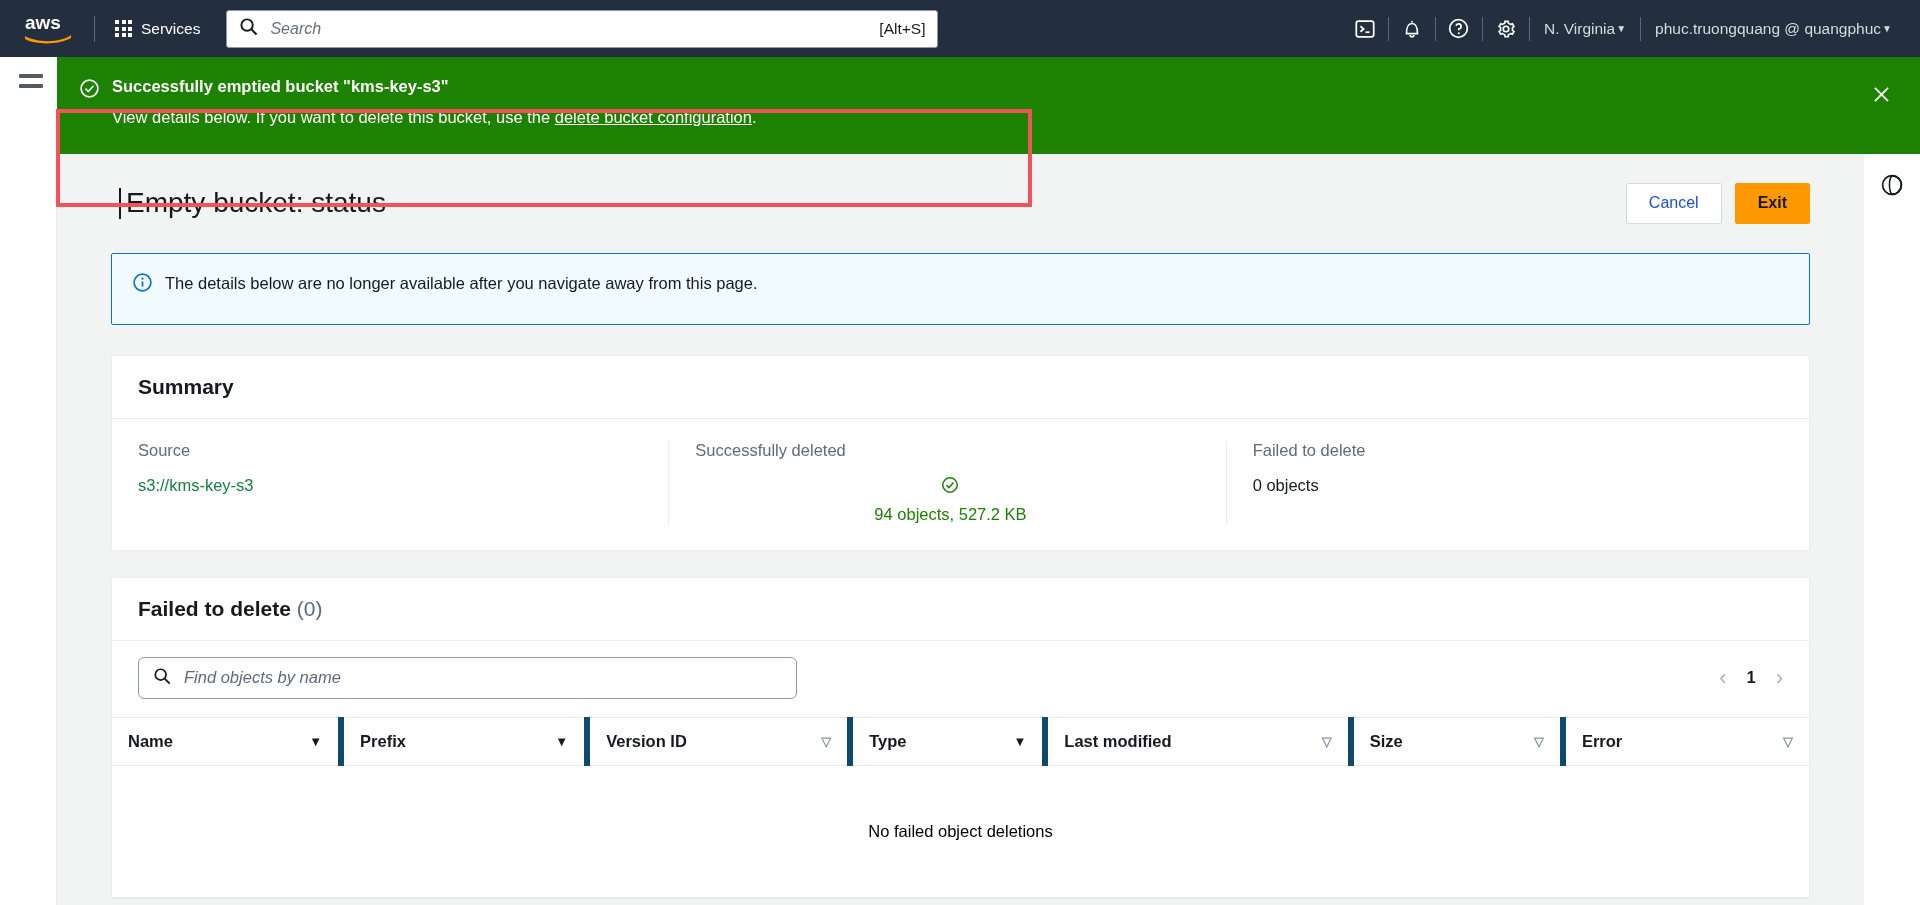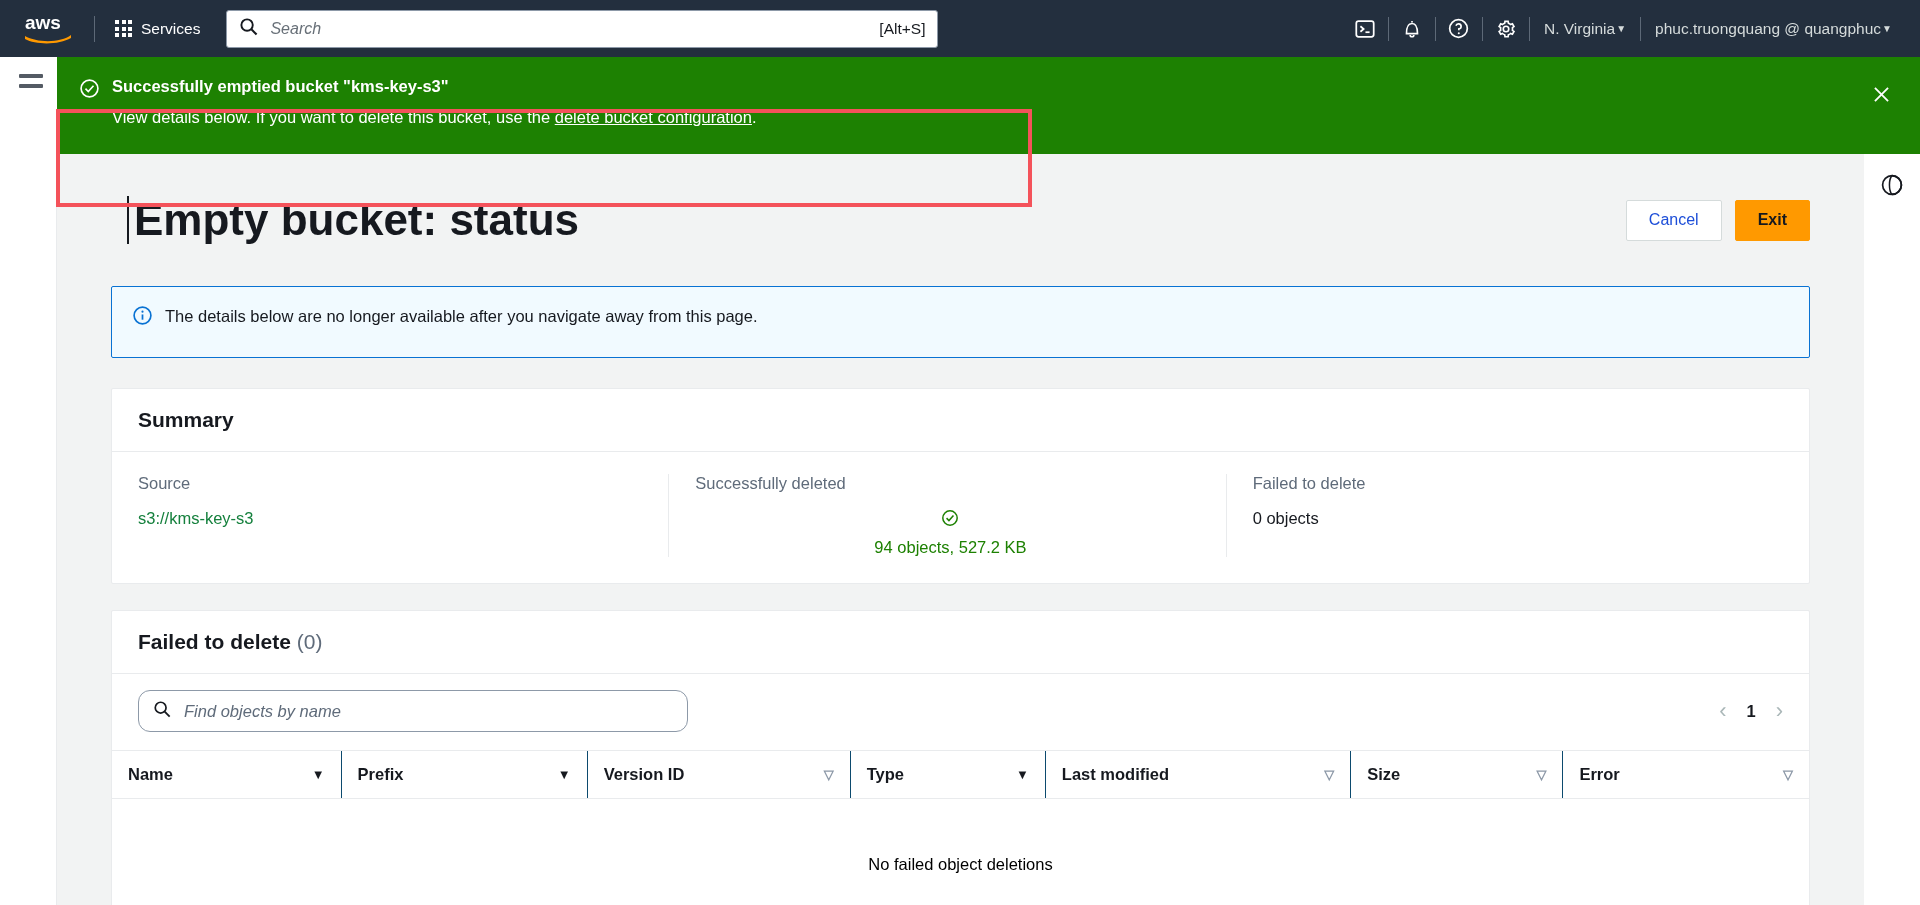--- a/index.html
+++ b/index.html
@@ -113,21 +113,21 @@
     padding: 26px 54px 0 54px; position: relative; overflow: hidden;
   }
   .right-rail {
     width: 56px; flex: 0 0 56px; background: #ffffff;
     display: flex; justify-content: center; padding-top: 14px;
   }
   .right-rail-btn { width: 34px; height: 34px; display:flex; align-items:center; justify-content:center; cursor: pointer; }
 
   .page-head { display: flex; align-items: center; margin-bottom: 26px; }
   .page-title {
-    font-size: 44px; color: #16191f; font-weight: bold; margin: 16px;
+    font-size: 28px; color: #16191f; font-weight: normal; margin: 8px;
     border-left: 2px solid #16191f; padding-left: 5px; line-height: 1.1;
   }
   .head-actions { margin-left: auto; display: flex; gap: 13px; }
   .btn {
     font-size: 16px; border-radius: 2px; padding: 0 22px; height: 41px;
     display: flex; align-items: center; justify-content: center;
     font-family: "Liberation Sans", sans-serif; cursor: pointer;
   }
   .btn-cancel { background: #ffffff; border: 1px solid #d5dbdb; color: #1d4ed8; }
   .btn-exit { background: #ff9900; border: 1px solid #ff9900; color: #16191f; font-weight: bold; }
@@ -153,40 +153,40 @@
   .sum-col + .sum-col { border-left: 1px solid #e9ebed; padding-left: 26px; }
   .sum-label { font-size: 16.5px; color: #5f6b7a; margin-bottom: 16px; }
   .sum-value { font-size: 16.5px; color: #16191f; }
   .sum-link { font-size: 16.5px; color: #15803d; text-decoration: none; }
   .sum-ok { color: #1d8102; display: flex; align-items: center; gap: 7px; font-size: 16.5px; flex-direction: column; }
 
   .table-toolbar {
     display: flex; align-items: center; padding: 16px 26px 18px 26px;
   }
   .find-box {
-    width: 550px; height: 42px; border: 1px solid #8d99a8; border-radius: 12px;
+    width: 659px; height: 42px; border: 1px solid #8d99a8; border-radius: 6px;
     background: #ffffff; display: flex; align-items: center; padding: 0 14px; gap: 11px;
   }
   .find-input {
     border: 0; outline: 0; flex: 1 1 auto; font-size: 16.5px;
     font-family: "Liberation Sans", sans-serif; font-style: italic; color: #16191f;
     background: transparent;
   }
   .find-input::placeholder { color: #5f6b7a; font-style: italic; opacity: 1; }
   .pager { margin-left: auto; display: flex; align-items: center; gap: 20px; }
   .pg-arrow { color: #aab7b8; font-size: 22px; cursor: pointer; line-height: 1; user-select: none; }
   .pg-num { font-size: 16.5px; font-weight: bold; color: #16191f; cursor: pointer; }
 
   .tbl { width: 100%; border-collapse: collapse; table-layout: fixed; }
   .tbl th {
     text-align: left; font-size: 16.5px; font-weight: bold; color: #16191f;
     padding: 14px 16px; border-top: 1px solid #e9ebed; border-bottom: 1px solid #e9ebed;
     background: #ffffff; position: relative;
   }
-  .tbl th + th { border-left: 1px solid #0c4a6e; }
+  .tbl th + th { border-left: 6px solid #0c4a6e; }
   .th-inner { display: flex; align-items: center; }
   .th-inner .sort { margin-left: auto; font-size: 13px; line-height: 1; }
   .sort.solid { color: #16191f; }
   .sort.hollow { color: #8d99a8; }
   .tbl td.empty {
     text-align: center; font-size: 16.5px; color: #000000;
     padding: 56px 0; border-bottom: 1px solid #e9ebed;
   }
 </style>
 </head>

